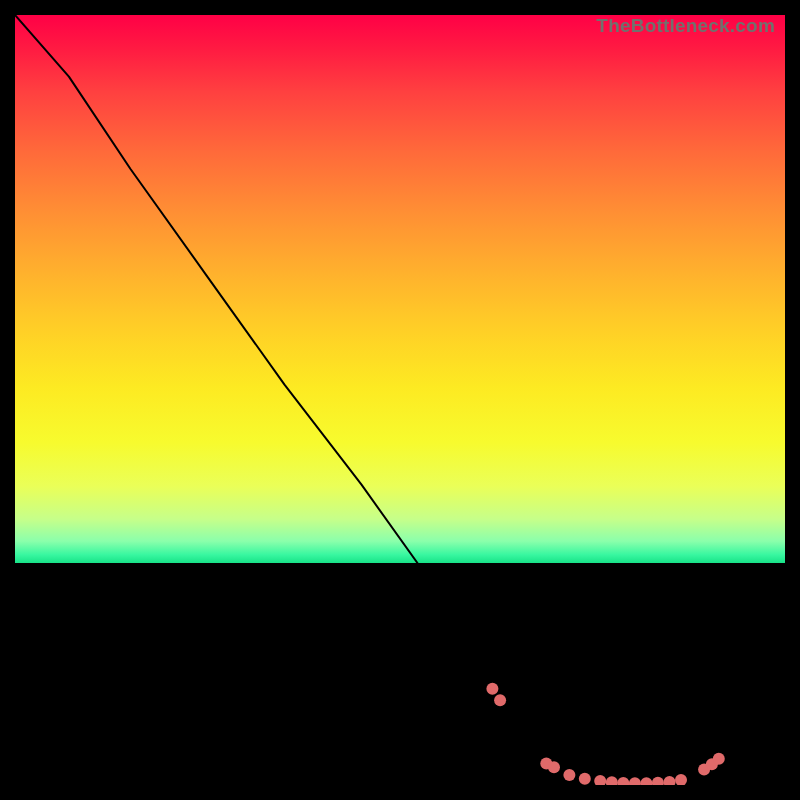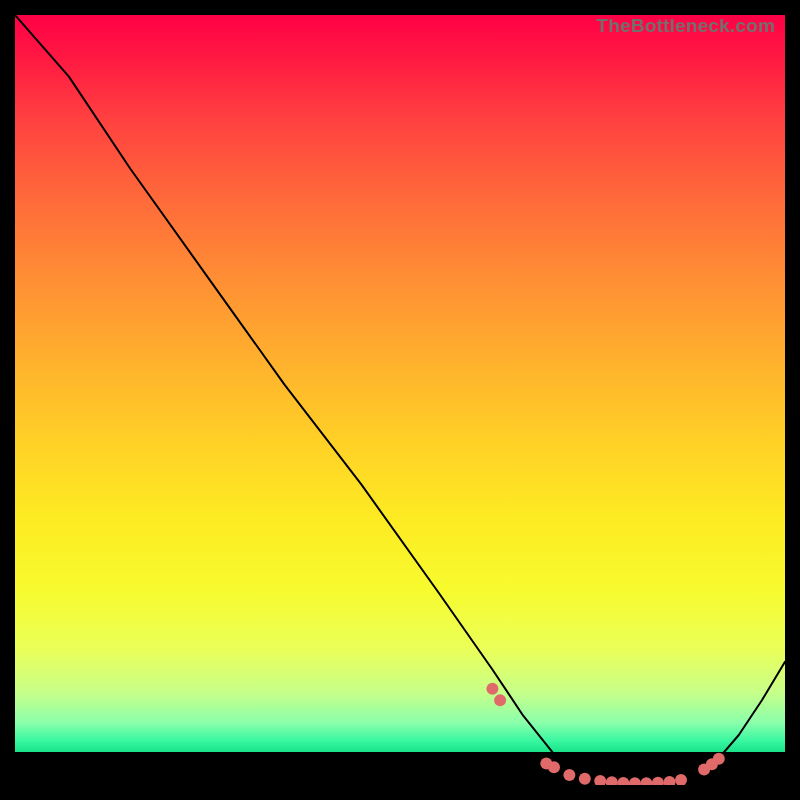--- a/index.html
+++ b/index.html
@@ -5,21 +5,21 @@
   * { margin: 0; padding: 0; box-sizing: border-box; }
   html, body { width: 800px; height: 800px; background: #000; overflow: hidden; }
   .frame {
     position: absolute;
     width: 800px; height: 800px;
     background: #000;
   }
   .plot-area {
     position: absolute;
     left: 15px; top: 15px;
-    width: 770px; height: 737px;
+    width: 770px; height: 548px;
     background: linear-gradient(to bottom,
       #ff0046 0%,
       #ff1a42 6%,
       #ff4040 14%,
       #ff6a3a 25%,
       #ff8f34 36%,
       #ffb12d 47%,
       #ffd126 58%,
       #fdea22 68%,
       #f7fb2e 78%,

